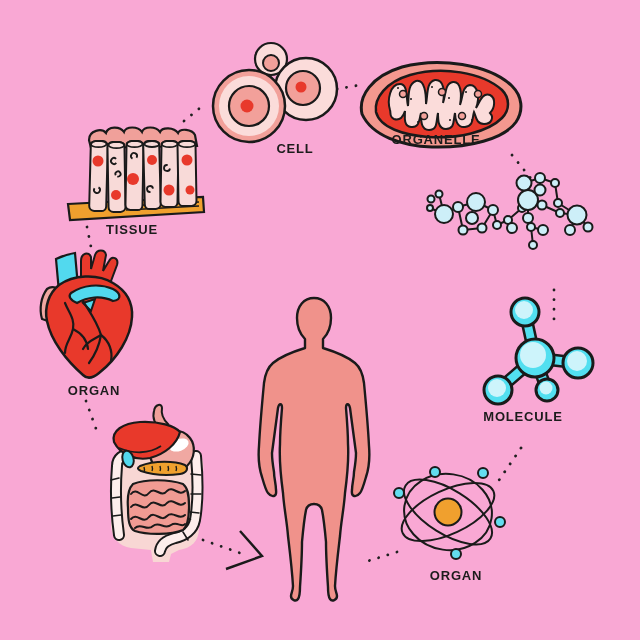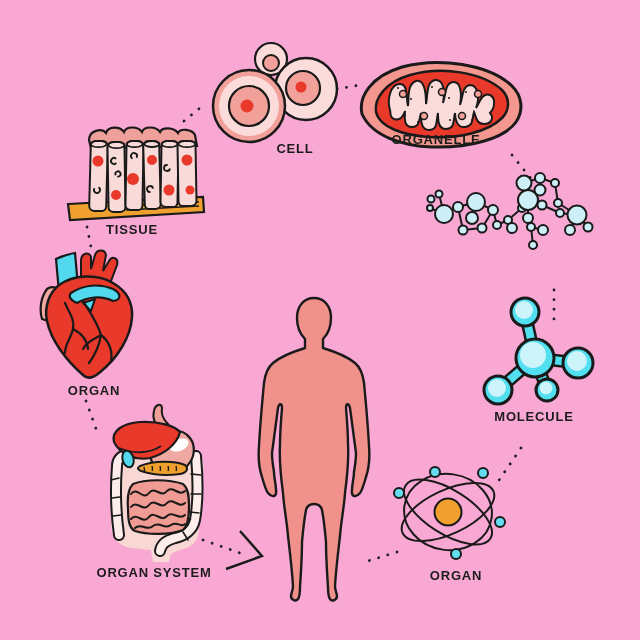--- a/index.html
+++ b/index.html
@@ -296,18 +296,17 @@
         <circle cx="33" cy="72" r="3" transform="rotate(-60 33 72)"></circle>
         <circle cx="86" cy="71" r="3" transform="rotate(80 86 71)"></circle>
         <circle cx="103" cy="50" r="3" transform="rotate(10 103 50)"></circle>
         <circle cx="54" cy="56" r="2.6" transform="rotate(150 54 56)"></circle>
       </g>
     </svg>
   </div>
 
   <div class="label" style="left:295px;top:141px">CELL</div>
   <div class="label" style="left:436px;top:132px">ORGANELLE</div>
-  <div class="label" style="left:534px;top:409px">MOLECULE</div>
+  <div class="label" style="left:523px;top:409px">MOLECULE</div>
   <div class="label" style="left:456px;top:568px">ORGAN</div>
-  <div class="label" style="left:154px;top:565px">ORGAN SYSTEM</div>
   <div class="label" style="left:94px;top:383px">ORGAN</div>
   <div class="label" style="left:132px;top:222px">TISSUE</div>
 </div>
 
 </body></html>

